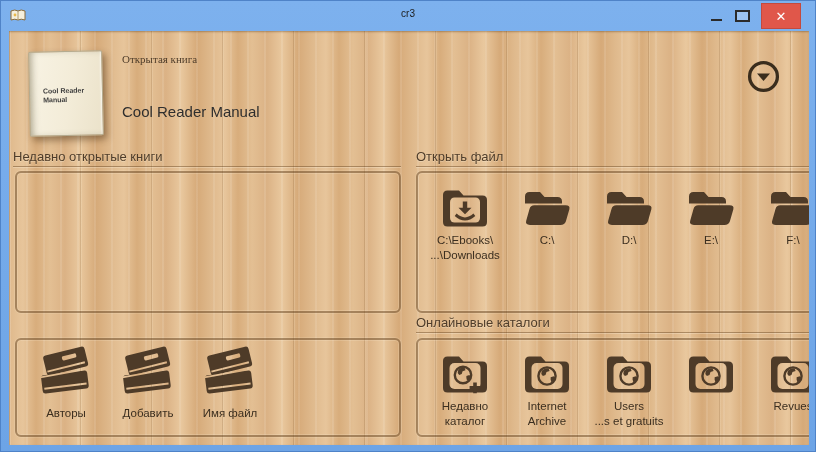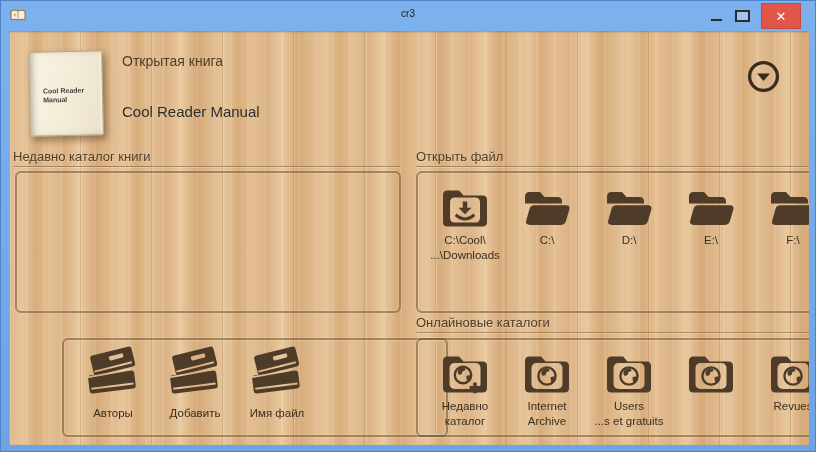--- a/index.html
+++ b/index.html
@@ -32,41 +32,41 @@
   }
   
   .open-book-tile{position:absolute;left:6px;top:10px;width:330px;height:110px;}
   .cover{
     position:absolute;left:14px;top:10px;width:72px;height:83px;
     background:linear-gradient(100deg,#f8f3e4 0%,#f3ecd8 55%,#ebe2ca 100%);
     border:1px solid #b3ab90;border-radius:2px;transform:rotate(-1.2deg);
     box-shadow:3px 4px 7px rgba(60,35,10,.45), inset 5px 0 7px -3px rgba(110,100,70,.55), inset -2px 0 2px -1px rgba(255,255,255,.8);
   }
   .cover-text{position:absolute;left:13px;top:34px;width:46px;font-size:7px;font-weight:bold;color:#3e3e3e;line-height:1.35;}
-  .open-book-label{position:absolute;left:107px;top:12px;font-size:14px;color:#4f3d2a;}
+  .open-book-label{position:absolute;left:107px;top:12px;font-size:11px;color:#4f3d2a;font-family:Liberation Serif, serif;}
   .open-book-title{position:absolute;left:107px;top:62px;font-size:15px;color:#2e2e2e;}
   .menu-btn{position:absolute;left:737px;top:28px;width:35px;height:35px;cursor:pointer;}
   
   .section-h{
     position:absolute;font-size:13px;color:#4f3d2a;height:17px;
     border-bottom:1px solid rgba(100,66,32,.45);
     box-shadow:0 1px 0 rgba(255,245,225,.28);
     text-shadow:0 1px 0 rgba(255,245,225,.3);
   }
   .h-recent {left:4px;  top:118px;width:388px;}
   .h-open   {left:407px;top:118px;width:424px;}
   .h-library{left:4px;  top:284px;width:388px;}
   .h-online {left:407px;top:284px;width:424px;}
   .panel{
     position:absolute;border:2px solid rgba(104,71,38,.5);border-radius:6px;box-sizing:border-box;
     box-shadow:inset 0 0 0 1px rgba(255,245,220,.18), 0 0 0 1px rgba(255,245,220,.12);
   }
   .p-recent {left:6px;  top:140px;width:386px;height:142px;}
   .p-open   {left:407px;top:140px;width:424px;height:142px;}
-  .p-library{left:6px;  top:307px;width:386px;height:99px;margin-left:47px;}
+  .p-library{left:6px;  top:307px;width:386px;height:99px;}
   .p-online {left:407px;top:307px;width:424px;height:99px;}
   .tiles{display:flex;align-items:flex-start;}
   .p-open  .tiles{padding:10px 0 0 6px;}
   .p-online .tiles{padding:9px 0 0 6px;}
   .p-library .tiles{padding:6px 0 0 8px;}
   .tile{flex:0 0 82px;width:82px;display:flex;flex-direction:column;align-items:center;cursor:pointer;}
   .tile-icon{display:block;}
   .tile-icon svg{display:block;}
   .p-open .tile-icon svg,.p-online .tile-icon svg{width:50px;height:46px;}
   .p-library .tile-icon svg{width:58px;height:56px;}
@@ -109,21 +109,21 @@
       <div class="open-book-title">Cool Reader Manual</div>
     </div>
 
     <div class="menu-btn">
       <svg viewBox="0 0 36 36">
         <circle cx="18" cy="18" r="14.3" fill="none" stroke="#3a2d1d" stroke-width="3.4"></circle>
         <path d="M11.3 14.8 h13.4 L18 22.6 z" fill="#3a2d1d"></path>
       </svg>
     </div>
 
-    <div class="section-h h-recent">Недавно каталог книги</div>
+    <div class="section-h h-recent">Недавно открытые книги</div>
     <div class="section-h h-open">Открыть файл</div>
     <div class="section-h h-online">Онлайновые каталоги</div>
 
     <div class="panel p-recent">
       <div class="tiles"></div>
     </div>
 
     <div class="panel p-open">
       <div class="tiles">
           <div class="tile">
@@ -135,21 +135,21 @@
         <rect x="10" y="14.5" width="30" height="25" rx="4.5" fill="#000"></rect>
       </mask>
                 </defs>
       <path mask="url(#m-dl)" fill="#4e3b28" d="M3 12 q0-4.5 4.5-4.5 h11.5 l4.5 5 h19 q4.5 0 4.5 4.5 v22 q0 4.5-4.5 4.5 h-35 q-4.5 0-4.5-4.5 z"></path>
       <g fill="#4e3b28">
         <path d="M22.8 18.5 h4.4 v6.2 h4.3 L25 31.3 18.5 24.7 h4.3 z"></path>
         <path d="M16.6 30.6 q8.4 7.6 16.8 0 l1.9 2.3 q-10.3 9.2-20.6 0 z"></path>
       </g>
     </svg>
             </span>
-            <span class="tile-label">C:\Cool\
+            <span class="tile-label">C:\Ebooks\
 ...\Downloads</span>
           </div>
           <div class="tile">
             <span class="tile-icon">
               <svg viewBox="0 0 50 46">
       <path fill="#4e3b28" d="M3 13.5 q0-4.5 4.5-4.5 H18 l4.5 5 h13 q4.5 0 4.5 4.5 v2 H3 z"></path>
       <path fill="#4e3b28" d="M12.3 22.3 H43.5 q5 0 3.8 4.1 l-3.4 11.9 q-1 3.6-5.6 3.6 H8 q-5 0-3.8-4.1 l3.3-11.9 q1-3.6 4.8-3.6 z"></path>
     </svg>
             </span>
             <span class="tile-label">C:\</span>

